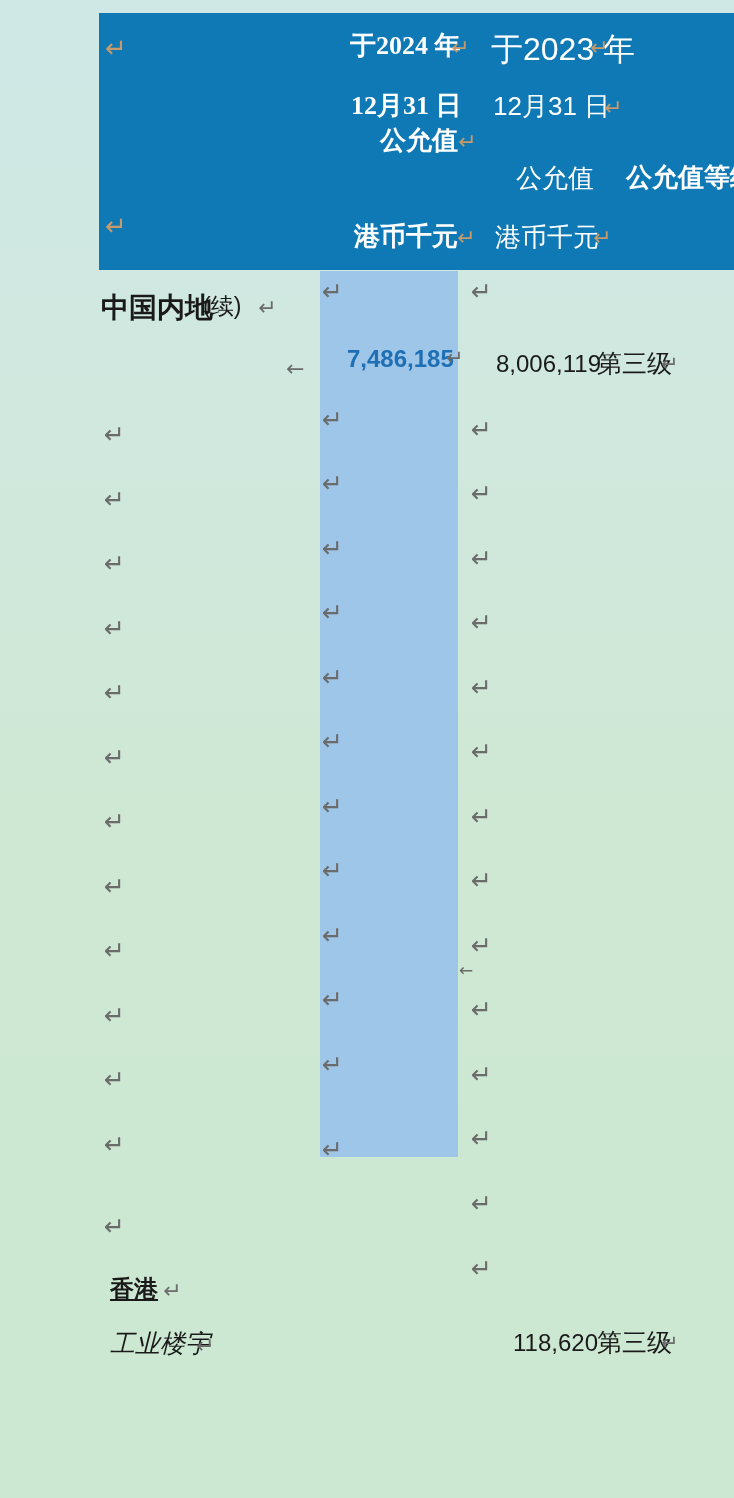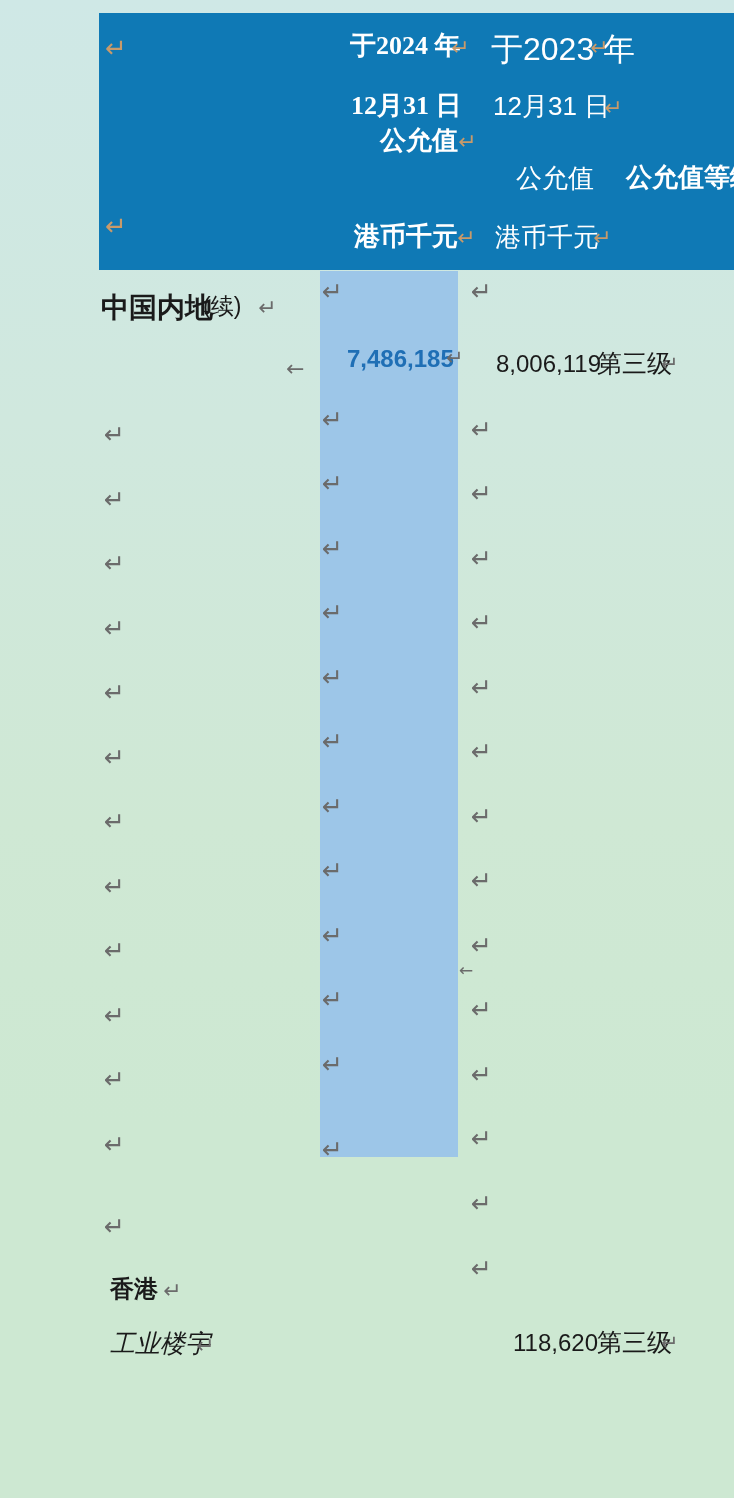--- a/index.html
+++ b/index.html
@@ -166,21 +166,21 @@
   <span class="pilcrow" style="left:471px; top:804px; font-size:25px;">↵</span>
   <span class="pilcrow" style="left:471px; top:868px; font-size:25px;">↵</span>
   <span class="pilcrow" style="left:471px; top:933px; font-size:25px;">↵</span>
   <span class="pilcrow small" style="left:459px; top:962px; font-size:17px;">←</span>
   <span class="pilcrow" style="left:471px; top:997px; font-size:25px;">↵</span>
   <span class="pilcrow" style="left:471px; top:1062px; font-size:25px;">↵</span>
   <span class="pilcrow" style="left:471px; top:1126px; font-size:25px;">↵</span>
   <span class="pilcrow" style="left:471px; top:1191px; font-size:25px;">↵</span>
   <span class="pilcrow" style="left:471px; top:1256px; font-size:25px;">↵</span>
 
-  <span class="cell bold" style="left:110px; top:1277px; font-size:24px;">香港</span>
+  <span class="cell bold" style="left:110px; top:1277px; font-size:24px;text-decoration:underline;">香港</span>
   <span class="pilcrow" style="left:163px; top:1280px; font-size:22px;">↵</span>
 
   <span class="cell" style="left:110px; top:1331px; font-size:25px;font-style:italic;">工业楼宇</span>
   <span class="pilcrow" style="left:196px; top:1335px; font-size:22px;">↵</span>
 
   <span class="cell" style="left:513px; top:1331px; font-size:24px;">118,620</span>
   <span class="cell" style="left:597px; top:1330px; font-size:25px;">第三级</span>
   <span class="pilcrow" style="left:661px; top:1333px; font-size:21px;">↵</span>
 
 </div>

